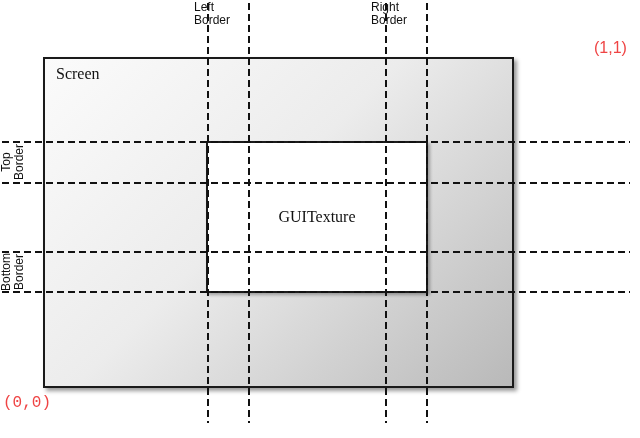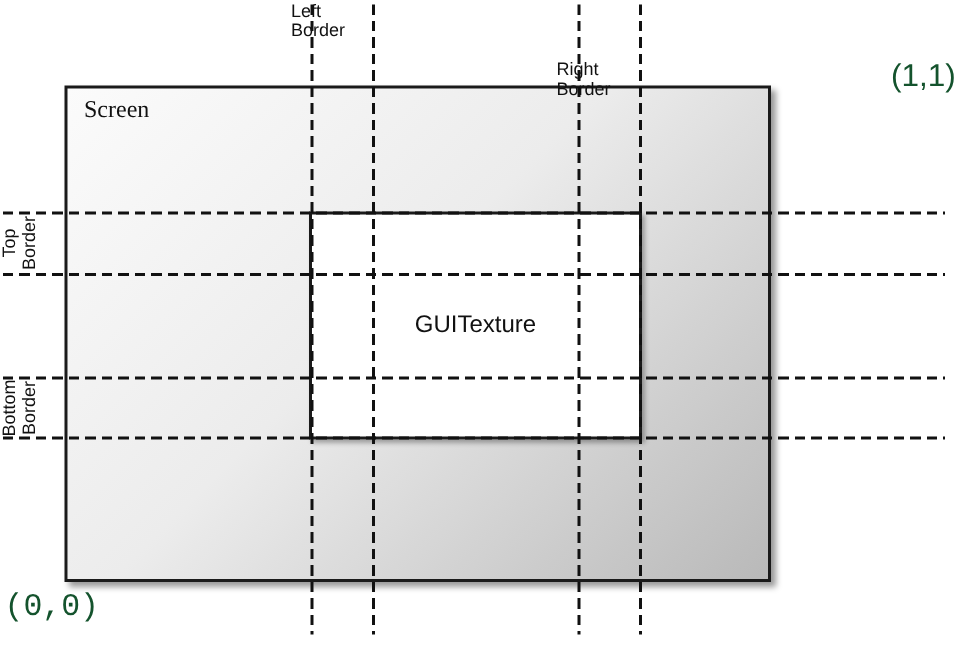--- a/index.html
+++ b/index.html
@@ -43,20 +43,21 @@
     background: #ffffff;
     box-shadow: 2px 2px 3px rgba(0,0,0,0.30);
     z-index: 3;
     display: flex;
     align-items: center;
     justify-content: center;
   }
   .texture-label {
     font-size: 16px;
     color: #111111;
+    font-family: Liberation Serif, serif;
   }
 
   
   .vline {
     position: absolute;
     top: 3px;
     width: 2px;
     height: 420px;
     background: repeating-linear-gradient(to bottom,
       #111111 0px, #111111 7px, transparent 7px, transparent 11px);
@@ -83,41 +84,41 @@
   
   .border-label {
     position: absolute;
     width: 70px;
     font-size: 12px;
     line-height: 13px;
     color: #111111;
     z-index: 5;
   }
   .label-left  { left: 194px; top: 1px; }
-  .label-right { left: 371px; top: 1px; margin-top: 39px; }
+  .label-right { left: 371px; top: 1px; }
   .border-label-rot {
     position: absolute;
     width: 56px;
     height: 28px;
     text-align: center;
     font-size: 12px;
     line-height: 13px;
     color: #111111;
     transform: rotate(-90deg);
     transform-origin: center center;
     z-index: 5;
   }
   .label-top    { left: -14px; top: 148px; }
   .label-bottom { left: -14px; top: 258px; }
 
   
   .coord {
     position: absolute;
-    font-size: 21px;
-    color: #14532d;
+    font-size: 16px;
+    color: #ef4444;
     z-index: 5;
   }
   .coord-tr { left: 594px; top: 39px; }
   .coord-bl { left: 3px;   top: 394px; font-family: Liberation Mono, monospace; }
 </style>
 </head>
 <body>
 
 <div class="canvas">
 

